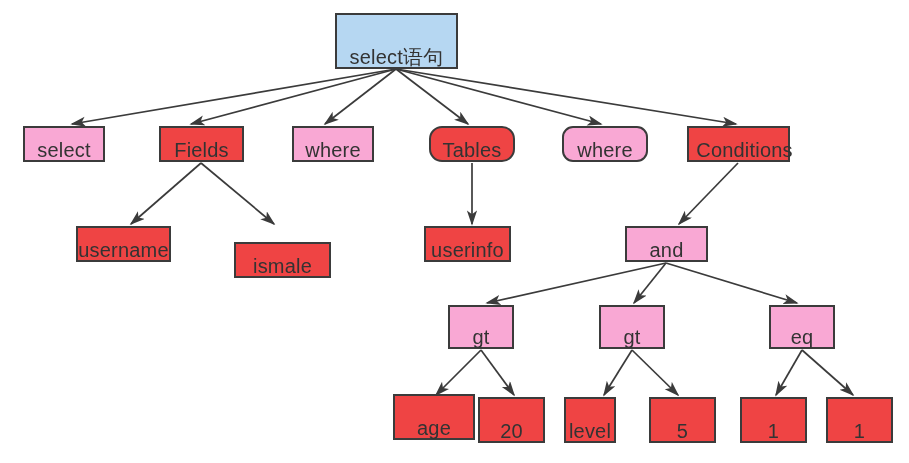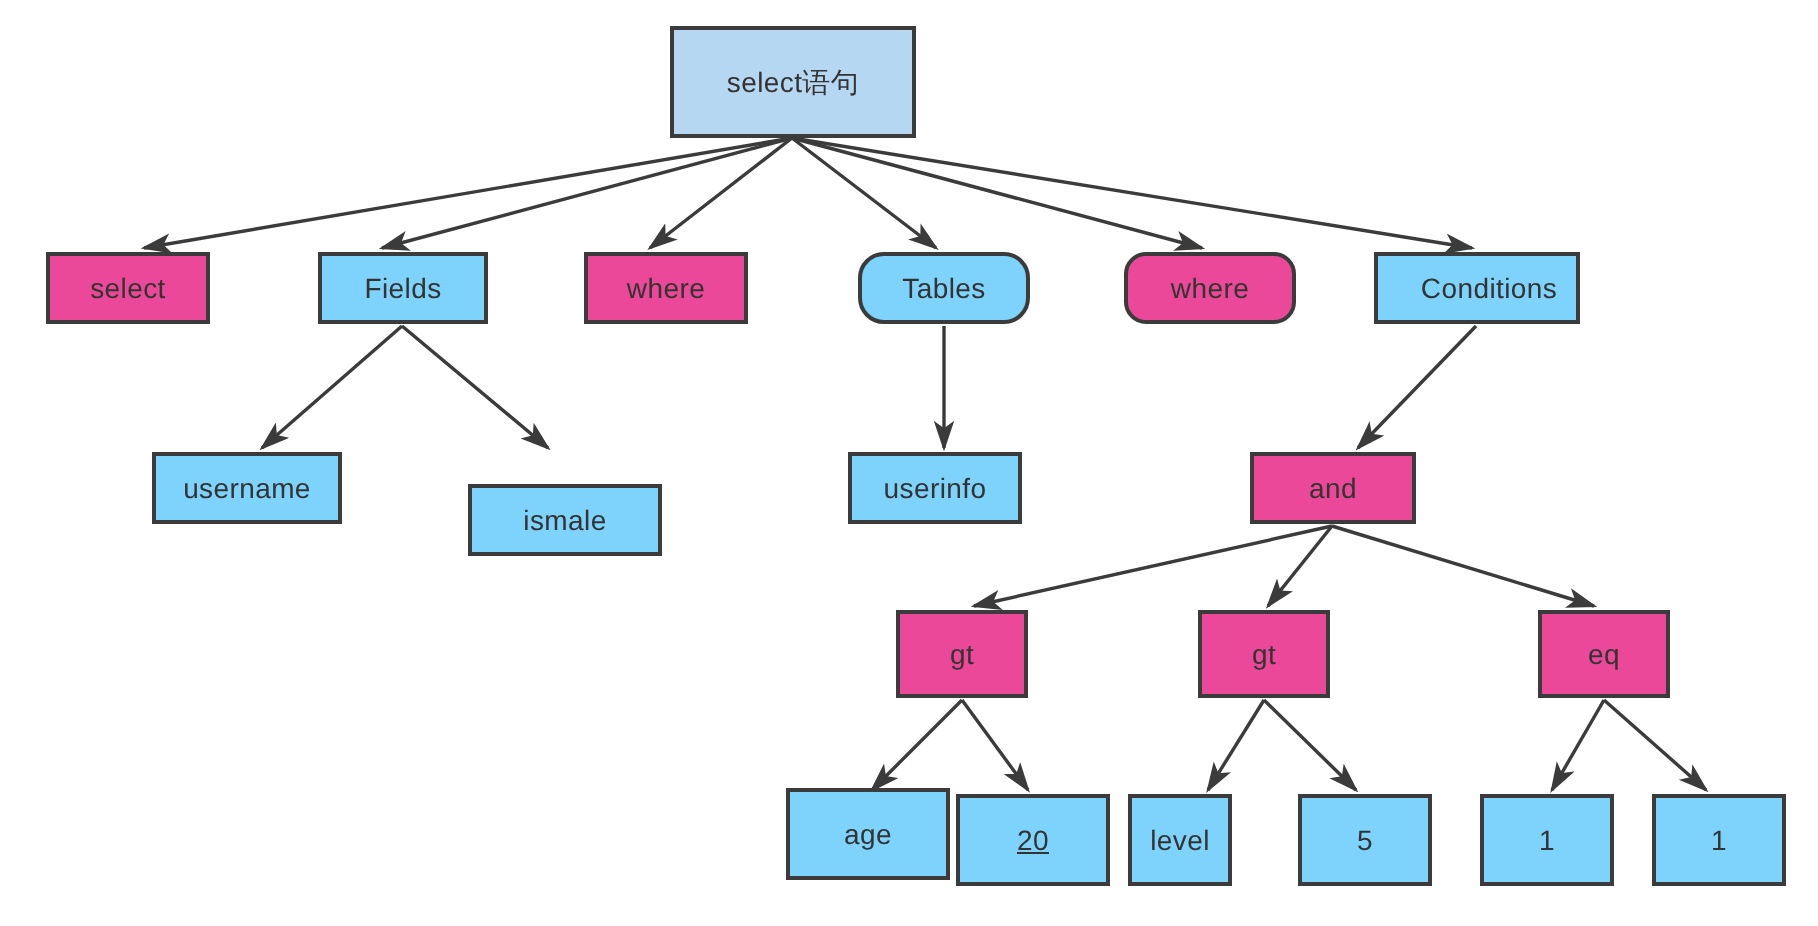--- a/index.html
+++ b/index.html
@@ -23,32 +23,32 @@
     top: 0;
     width: 909px;
     height: 463px;
     pointer-events: none;
   }
   .node {
     position: absolute;
     box-sizing: border-box;
     border: 2px solid #3b3b3b;
     display: flex;
-    align-items: center;
+    align-items: flex-end;
     justify-content: center;
-    font-size: 14px;
+    font-size: 20px;
     color: #333333;
     letter-spacing: .2px;
     line-height: 1;
     white-space: nowrap;
     z-index: 2;
   }
   .node.fill-blue   { background: #b6d7f2; }
-  .node.fill-green  { background: #ec4899; }
-  .node.fill-white  { background: #7dd3fc; }
+  .node.fill-green  { background: #f9a8d4; }
+  .node.fill-white  { background: #ef4444; }
 </style>
 </head>
 <body>
 
 <div id="diagram-root">
 
   <svg id="edge-layer" viewBox="0 0 909 463" width="909" height="463" xmlns="http://www.w3.org/2000/svg">
     <defs>
       <marker id="arrowhead" markerWidth="9" markerHeight="9" refX="8" refY="3" orient="auto" markerUnits="strokeWidth">
         <path d="M0,0 L9,3 L0,6 L2.2,3 Z" fill="#3b3b3b"></path>
@@ -116,21 +116,21 @@
       </div>
       <div class="node fill-green" style="left: 599px; top: 305px; width: 66px; height: 44px;">
         <span>gt</span>
       </div>
       <div class="node fill-green" style="left: 769px; top: 305px; width: 66px; height: 44px;">
         <span>eq</span>
       </div>
       <div class="node fill-white" style="left: 393px; top: 394px; width: 82px; height: 46px;">
         <span>age</span>
       </div>
-      <div class="node fill-white" style="left: 478px; top: 397px; width: 77px; height: 46px; text-decoration: underline;">
+      <div class="node fill-white" style="left: 478px; top: 397px; width: 67px; height: 46px;">
         <span>20</span>
       </div>
       <div class="node fill-white" style="left: 564px; top: 397px; width: 52px; height: 46px;">
         <span>level</span>
       </div>
       <div class="node fill-white" style="left: 649px; top: 397px; width: 67px; height: 46px;">
         <span>5</span>
       </div>
       <div class="node fill-white" style="left: 740px; top: 397px; width: 67px; height: 46px;">
         <span>1</span>

